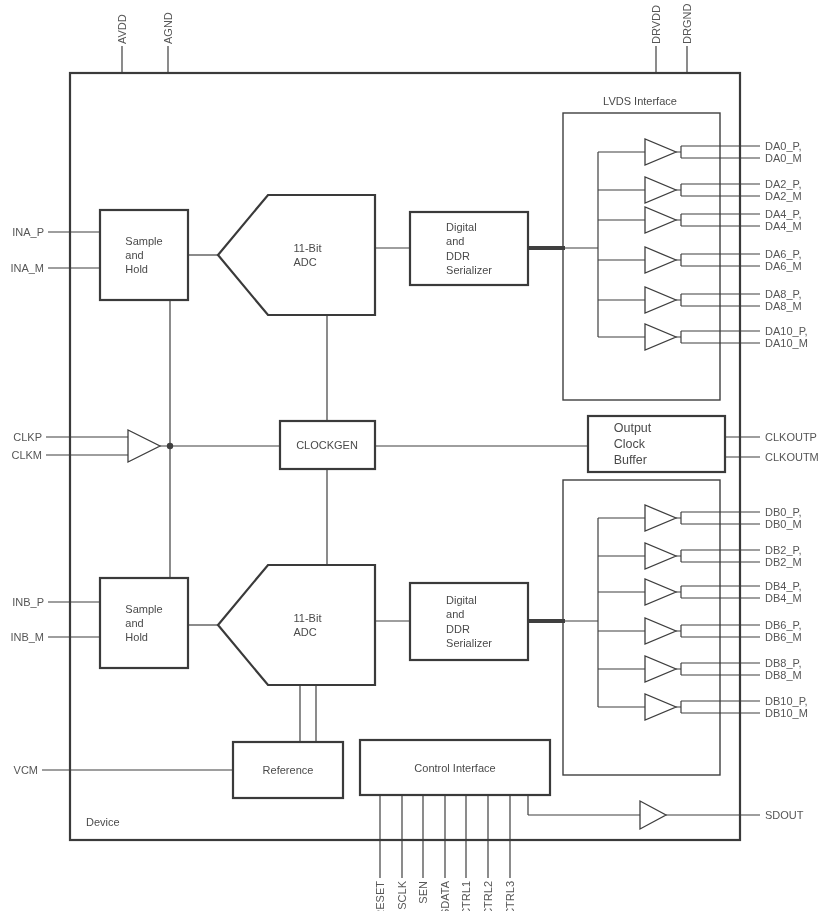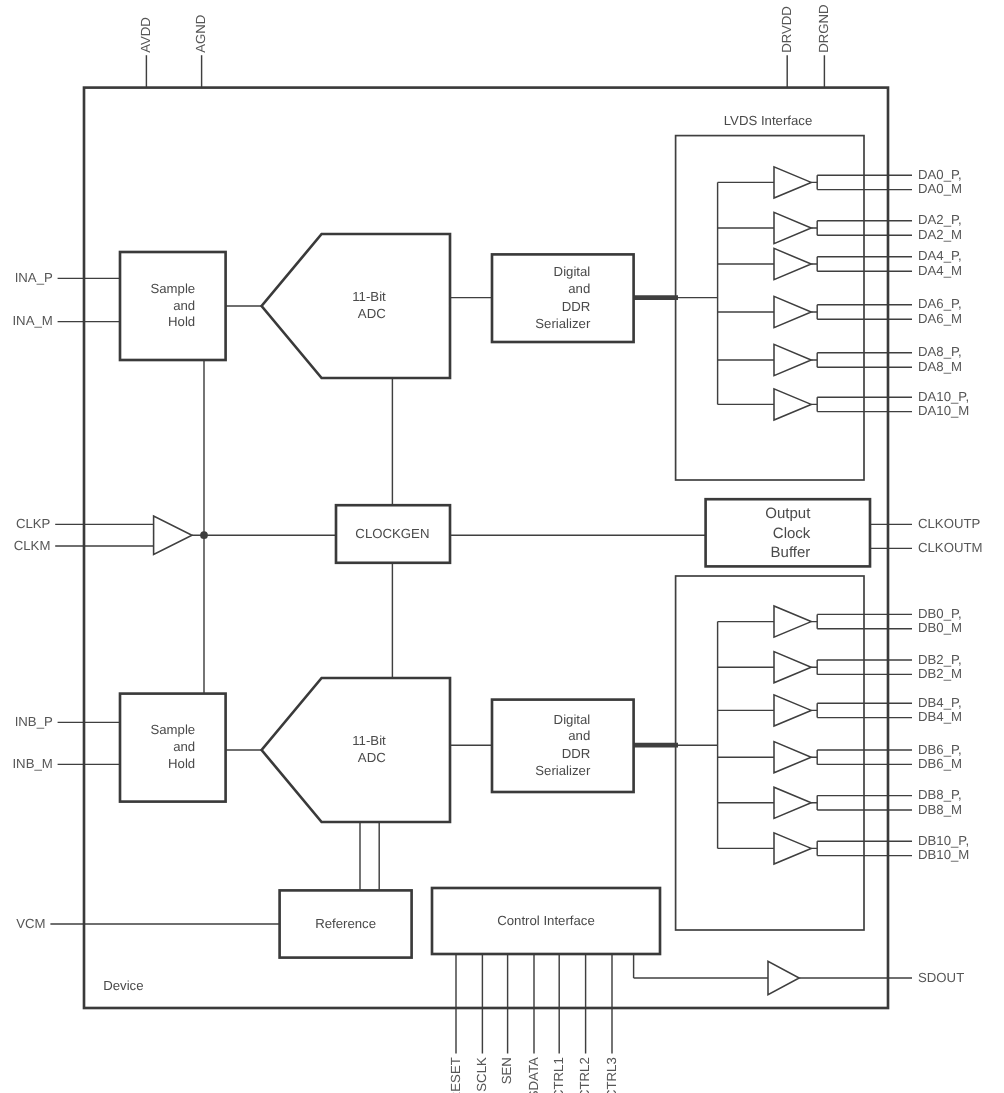--- a/index.html
+++ b/index.html
@@ -9,21 +9,21 @@
   .stage svg { position:absolute; left:0; top:0; }
   .ln    { stroke:#3f3f3f; stroke-width:1.2; fill:none; }
   .thick { stroke:#3f3f3f; stroke-width:4;   fill:none; }
   .box   { fill:none; stroke:#3a3a3a; stroke-width:2.2; }
   .sub   { fill:none; stroke:#3f3f3f; stroke-width:1.4; }
   .blk   { fill:#ffffff; stroke:#3a3a3a; stroke-width:2.2; }
   .tri   { fill:#ffffff; stroke:#3f3f3f; stroke-width:1.3; }
   .t  { font-family:"Liberation Sans",sans-serif; font-size:11px; fill:#565656; }
   .tb { font-family:"Liberation Sans",sans-serif; font-size:11px; fill:#4a4a4a; }
   .olbl { position:absolute; display:flex; align-items:center; justify-content:center;
-          text-align:right; white-space:pre-line; font-size:11px; line-height:1.3;
+          text-align:left; white-space:pre-line; font-size:11px; line-height:1.3;
           color:#4a4a4a; pointer-events:none; }
   .ocb-lbl { font-size:12.5px; }
 </style>
 </head>
 <body>
 
 <div class="stage">
 
 <svg width="837" height="911" viewBox="0 0 837 911">
 
@@ -235,21 +235,21 @@
 
 <div class="olbl" style="left:100px; top:210px; width:88px; height:90px;">Sample
 and
 Hold</div>
 <div class="olbl" style="left:240px; top:195px; width:135px; height:120px;">11-Bit
 ADC</div>
 <div class="olbl" style="left:410px; top:212px; width:118px; height:73px;">Digital
 and
 DDR
 Serializer</div>
-<div class="olbl ocb-lbl" style="left:588px; top:416px; width:137px; height:56px;">Output
+<div class="olbl ocb-lbl" style="left:564px; top:416px; width:137px; height:56px;">Output
 Clock
 Buffer</div>
 <div class="olbl" style="left:100px; top:578px; width:88px; height:90px;">Sample
 and
 Hold</div>
 <div class="olbl" style="left:240px; top:565px; width:135px; height:120px;">11-Bit
 ADC</div>
 <div class="olbl" style="left:410px; top:583px; width:118px; height:77px;">Digital
 and
 DDR

